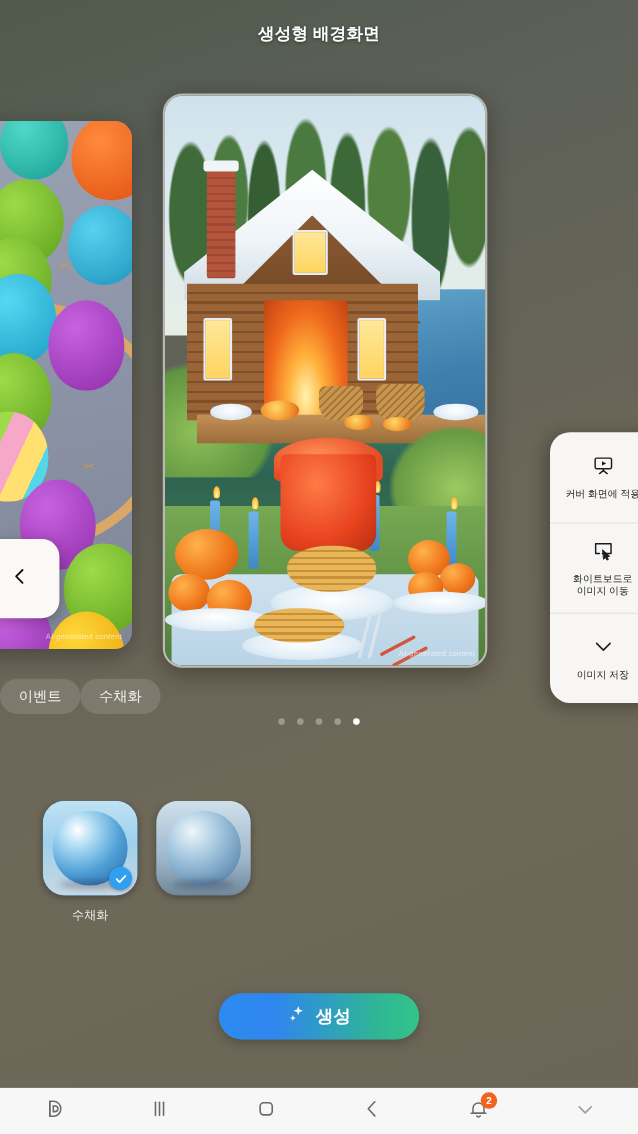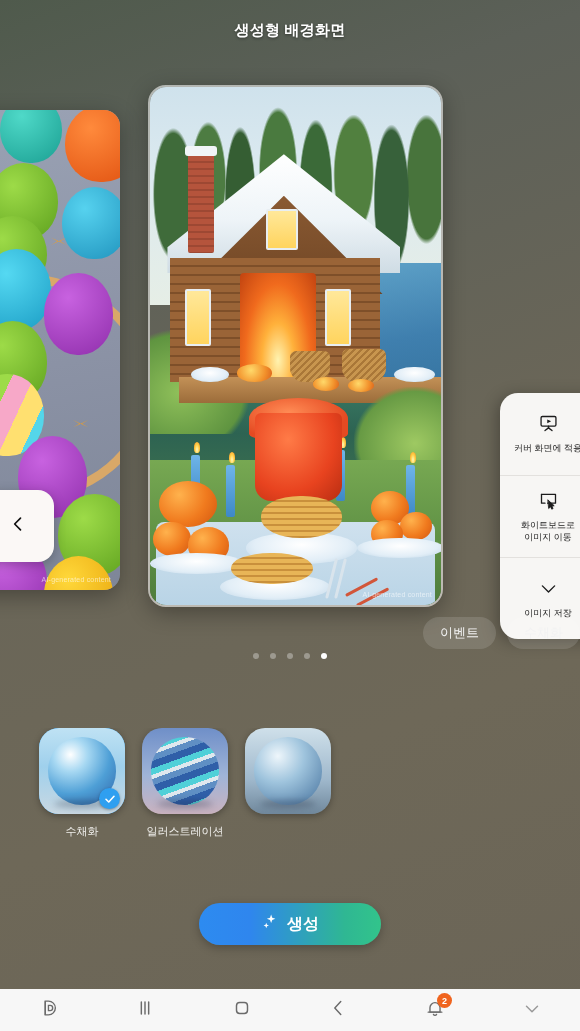--- a/index.html
+++ b/index.html
@@ -225,22 +225,22 @@
   }
   .action-item + .action-item { border-top: 1px solid #e3e1de; }
   .action-item svg { width: 21px; height: 21px; }
   .action-label {
     font-size: 9px; color: #1c1c1c; text-align: center; line-height: 1.25;
     font-weight: 500;
   }
 
   
   .chips {
-    position: absolute; top: 617px; left: 0; right: 0;
-    display: flex; justify-content: flex-end; gap: 11px;
+    position: absolute; top: 617px; left: 0; right: 12px;
+    display: flex; justify-content: flex-start; 
   }
   .chip {
     background: rgba(255,255,255,.13);
     color: #f2f2f2;
     font-size: 13px;
     padding: 7px 17px;
     border-radius: 16px;
     cursor: pointer;
     white-space: nowrap;
   }
@@ -505,29 +505,20 @@
           <polyline points="4 12.5 9.5 18 20 6.5"></polyline>
         </svg>
       </div>
     </div>
     <div class="style-name">수채화</div>
   </div>
 
 
 
 
-  <div class="style-item">
-    <div class="style-thumb">
-      <div class="sphere" style="background:linear-gradient(180deg,#6f8fc8 0%,#9fb4d8 55%,#c9b2bf 100%);">
-        <div class="sph-ball" style="background:repeating-linear-gradient(160deg,#2f5fa8 0px,#2f5fa8 7px,#4fd0d8 7px,#4fd0d8 13px,#dfe8ee 13px,#dfe8ee 17px,#5f8fc4 17px,#5f8fc4 23px);"></div>
-        <div class="sph-shadow"></div>
-      </div>
-    </div>
-    <div class="style-name">일러스트레이션</div>
-  </div>
 
   <div class="style-item">
     <div class="style-thumb">
       <div class="sphere" style="background:linear-gradient(180deg,#cfe0ea 0%,#9fb8cc 60%,#70889c 100%);">
         <div class="sph-ball" style="background:radial-gradient(circle at 35% 28%,#eef6fb 0%,#9fc4dd 40%,#44709c 100%);"></div>
         <div class="sph-shadow"></div>
       </div>
     </div>
     <div class="style-name"></div>
   </div>

